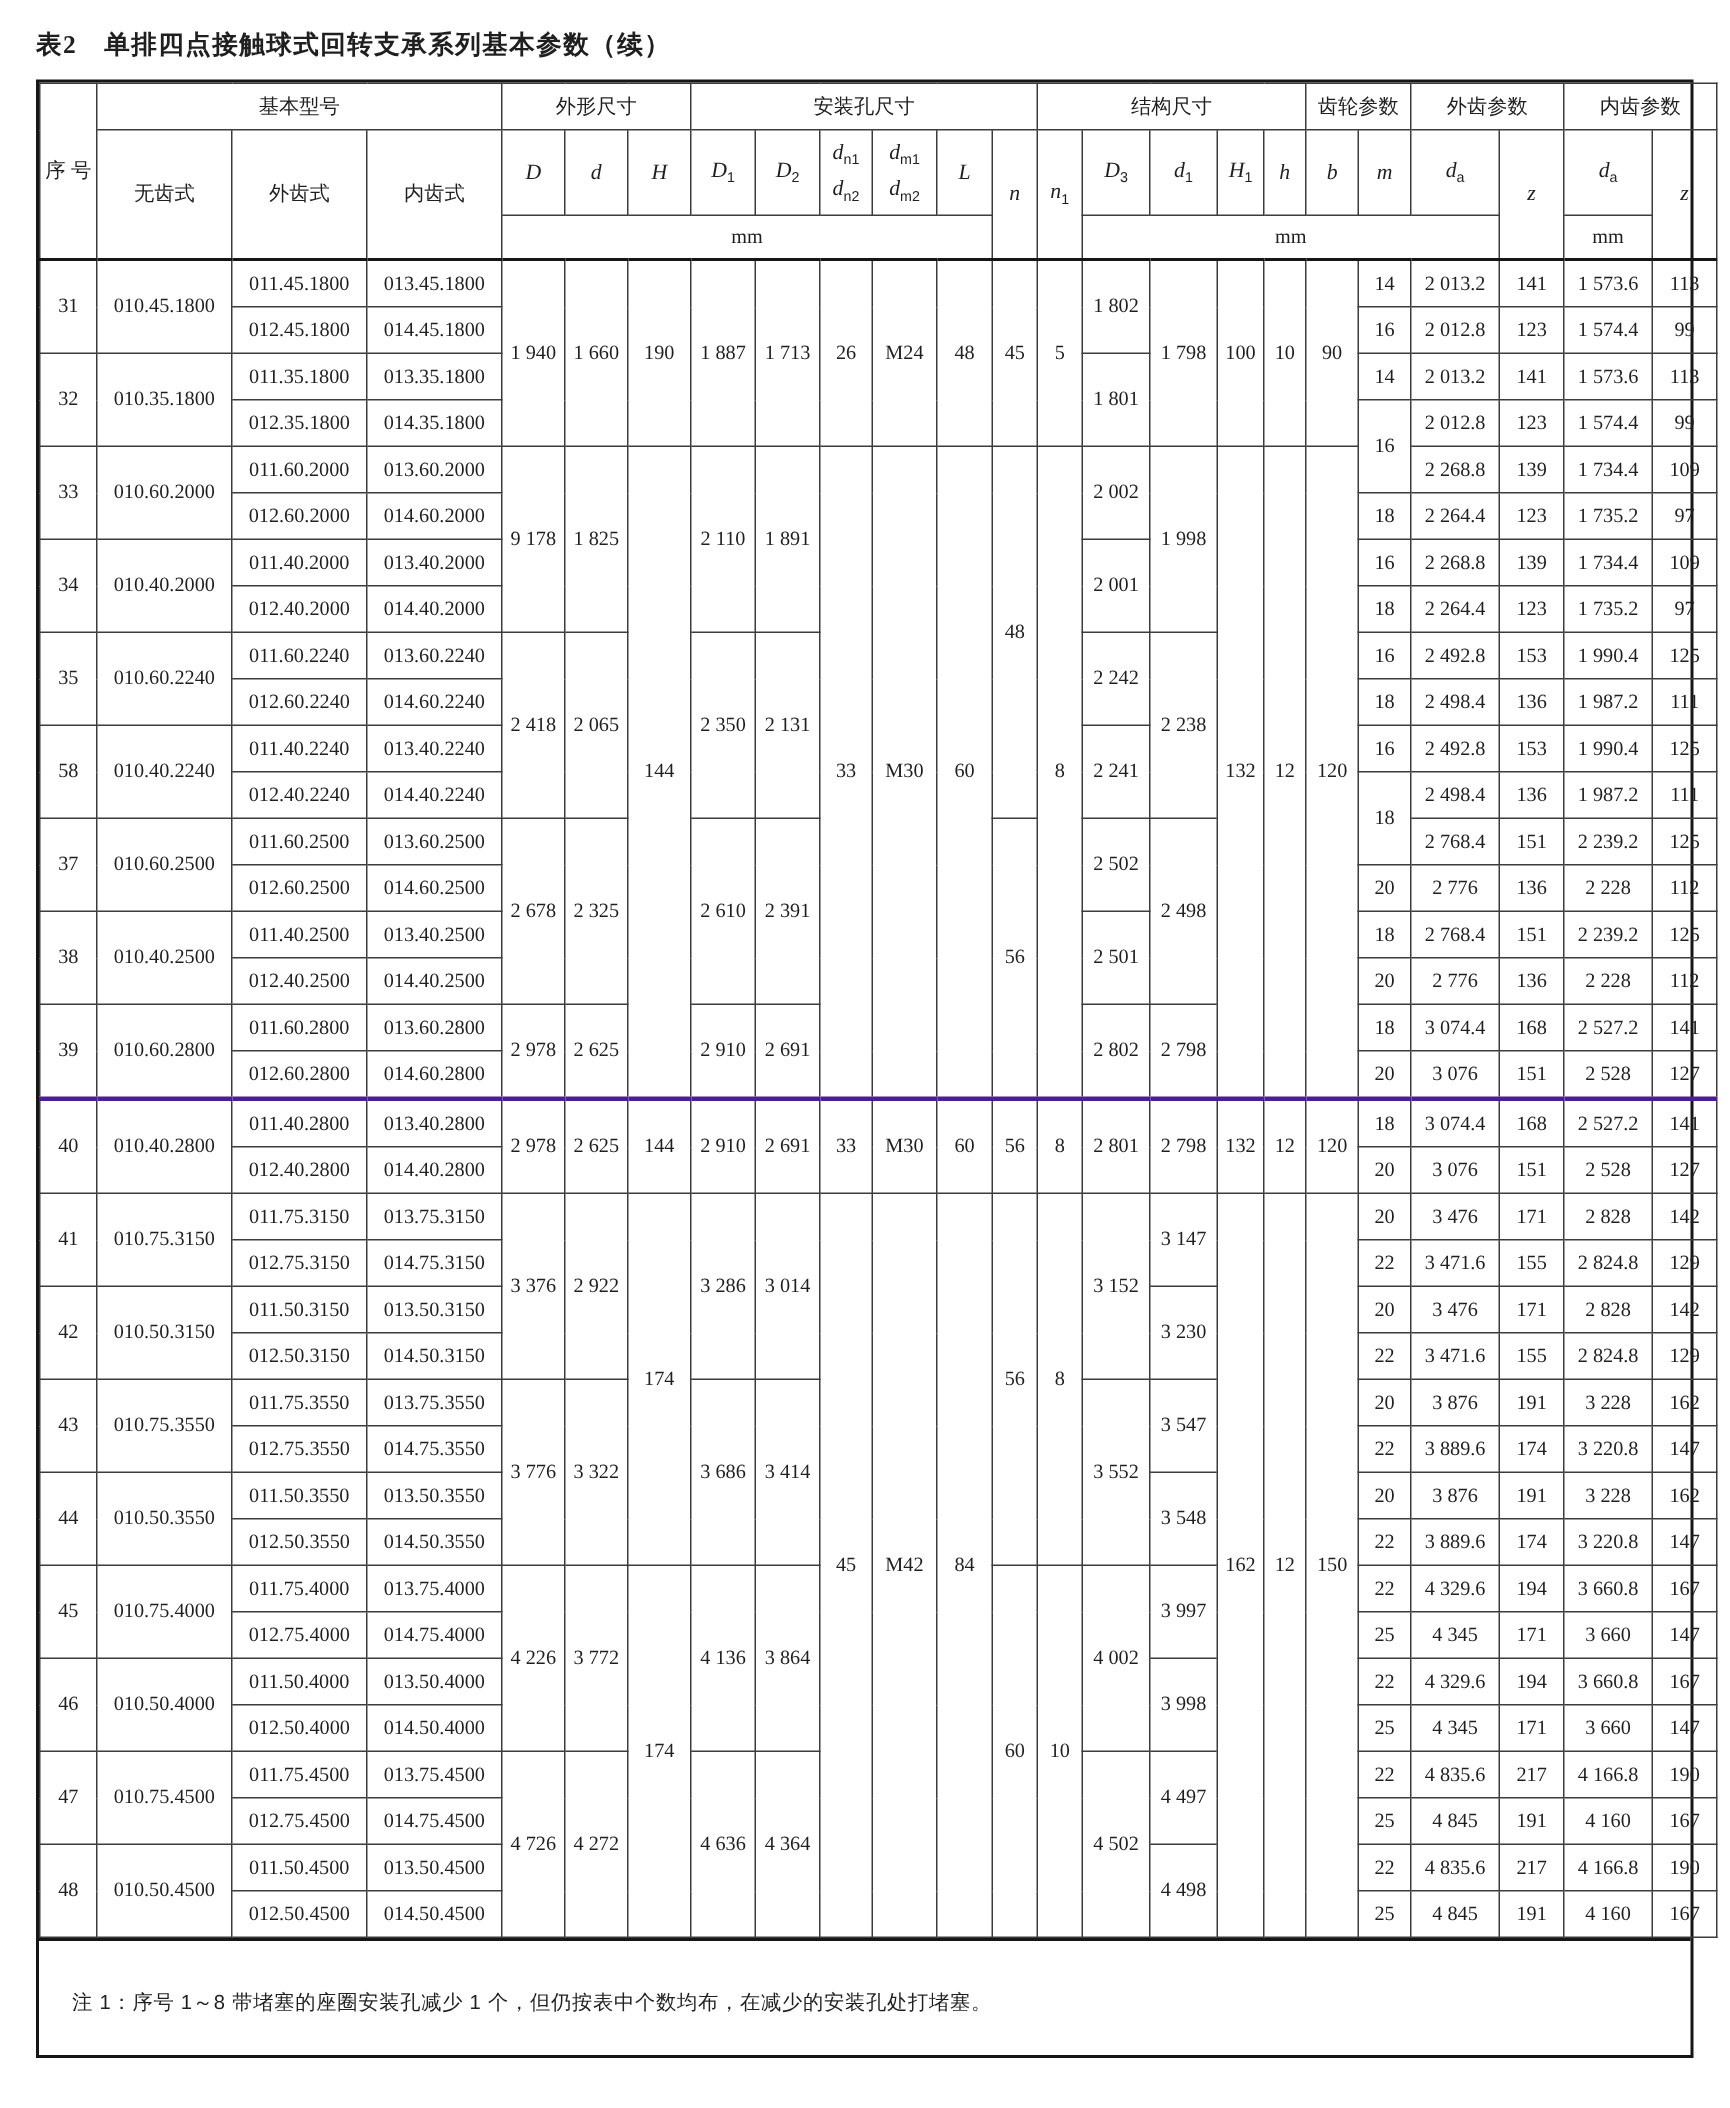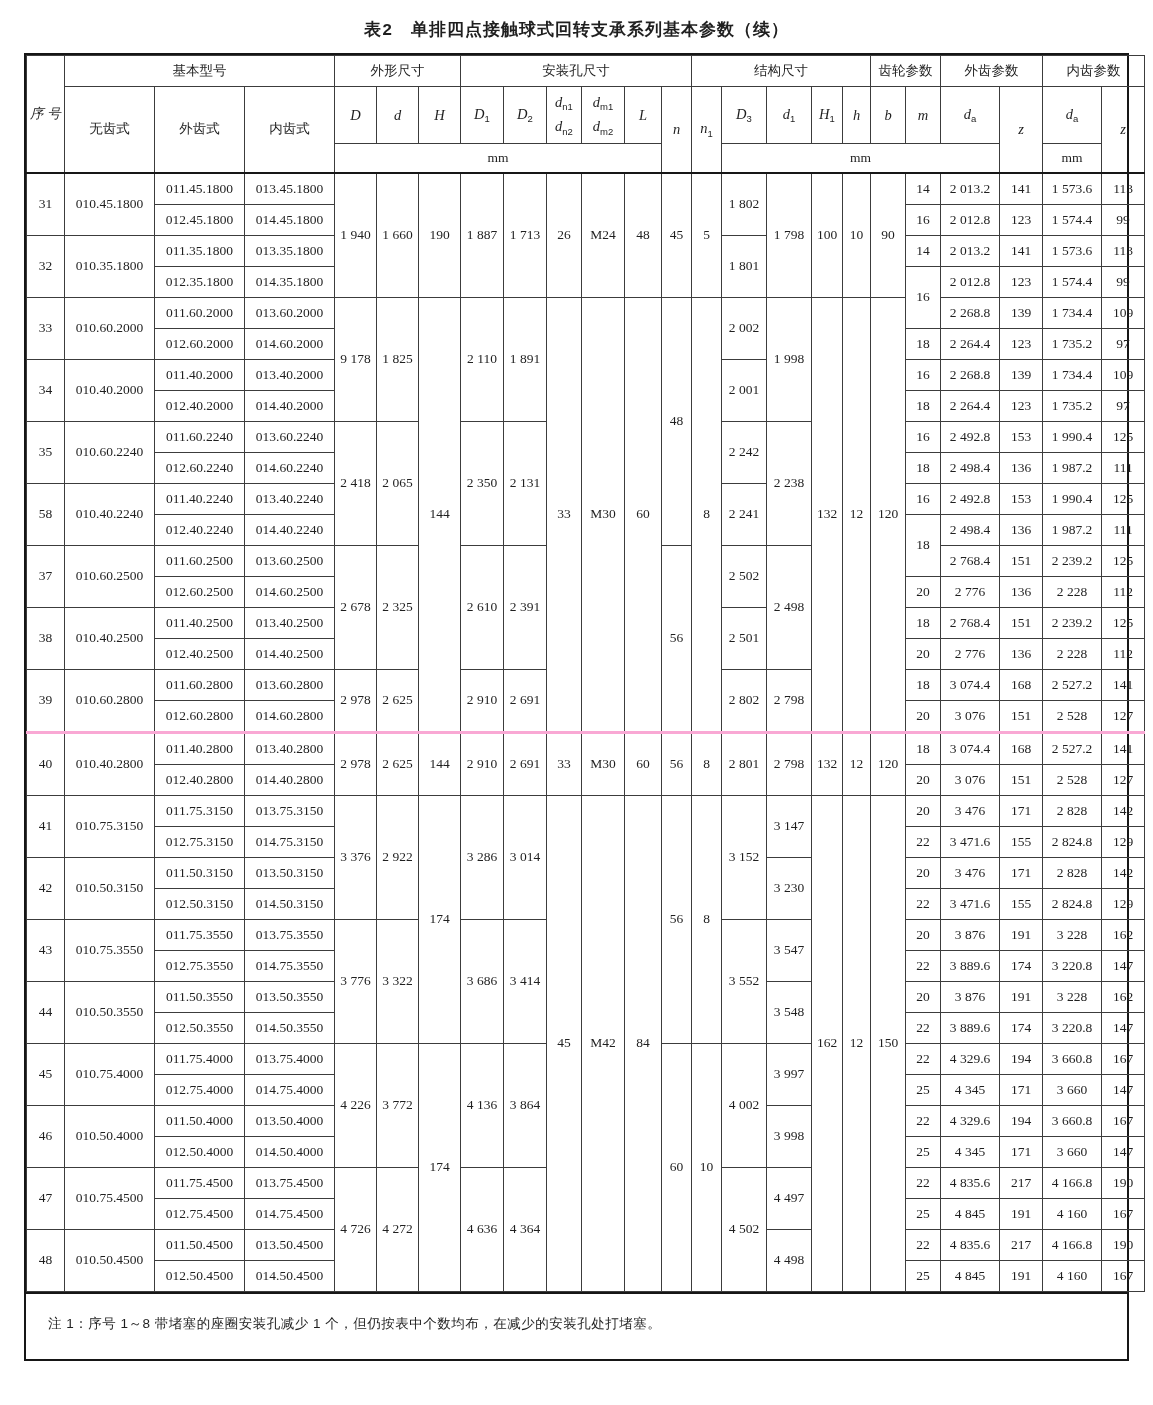--- a/index.html
+++ b/index.html
@@ -4,26 +4,25 @@
 <style>
   html,body{margin:0;padding:0;background:#fff;}
   body{
     width:1153px;min-height:1405px;
     font-family:"Liberation Serif","DejaVu Serif",serif;
     color:#1f1f1f;
     -webkit-font-smoothing:antialiased;
   }
   .page{padding:10px 24px 0 24px;}
   .title{
-    text-align:center;
     font-size:17px;
     font-weight:700;
     letter-spacing:1px;
     padding:8px 0 12px 0;
-    font-family:Liberation Mono, monospace;
+    font-family:Liberation Serif, serif;
   }
   .frame{
     border:2.5px solid #161616;
     background:#fff;
   }
   table.params{
     border-collapse:collapse;
     table-layout:fixed;
     width:100%;
   }
@@ -42,32 +41,31 @@
     font-family:"Liberation Sans","DejaVu Sans",sans-serif;
     font-size:14px;
   }
   thead tr.grp th{height:30px;}
   thead tr.sym th{height:56px;}
   thead tr.unit th{height:28px;font-family:Liberation Serif, serif;}
   th.vert{
     white-space:pre-line;
     line-height:1.35;
     font-size:14px;
-    font-style:italic;
   }
   th .sym-i{font-style:italic;font-family:"Liberation Serif","DejaVu Serif",serif;font-size:14.5px;}
   th sub{font-size:9.5px;font-style:normal;margin-top:12px;}
   th .twoline{display:inline-block;line-height:1.55;}
   tbody td{height:30px;}
   tbody tr:first-child td{border-top:2px solid #161616;margin-top:38px;}
-  tr.pb td{border-top:3px solid #f9a8d4;}
+  tr.pb td{border-top:3px solid #4c1d95;}
   td.model{font-size:13px;letter-spacing:0;}
   .notes{
     border-top:2px solid #161616;
-    padding:17px 10px 16px 22px;
+    padding:28px 10px 16px 22px;
     font-size:14px;
     text-align:left;
   }
   .notes .note-line{
     margin:4px 0 10px 0;
     letter-spacing:.5px;
     font-family:"Liberation Sans","DejaVu Sans",sans-serif;
     font-size:13.5px;
   }
 </style>

